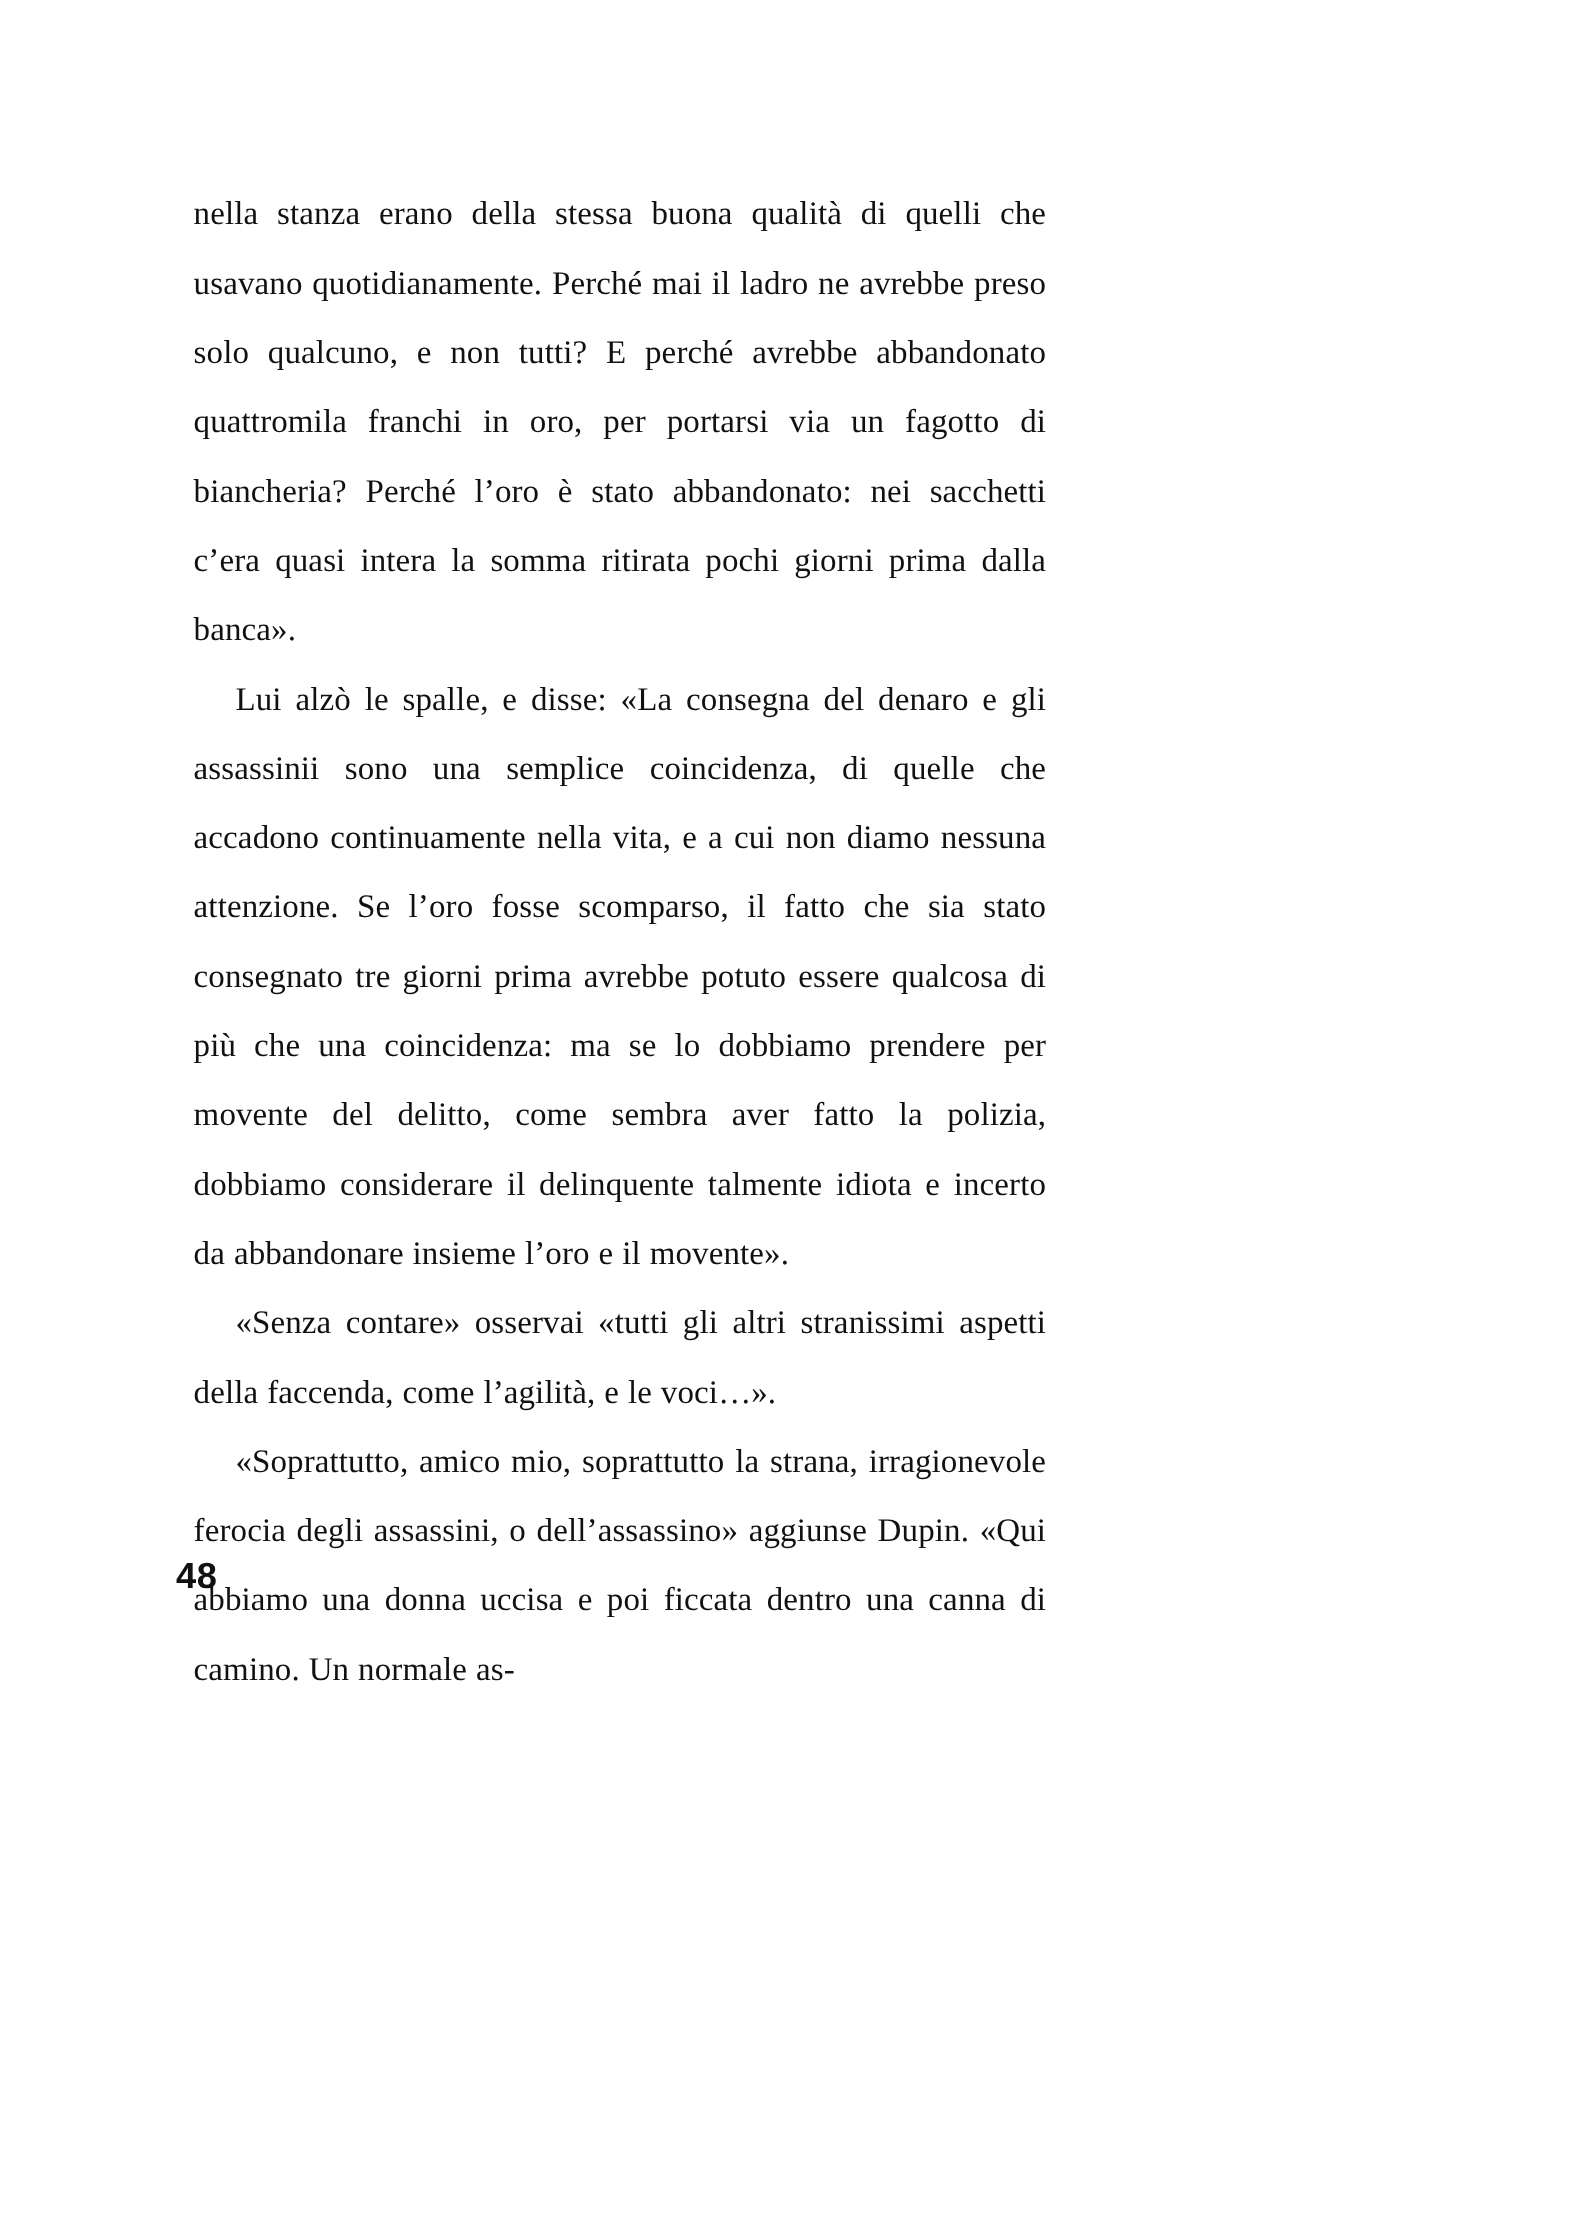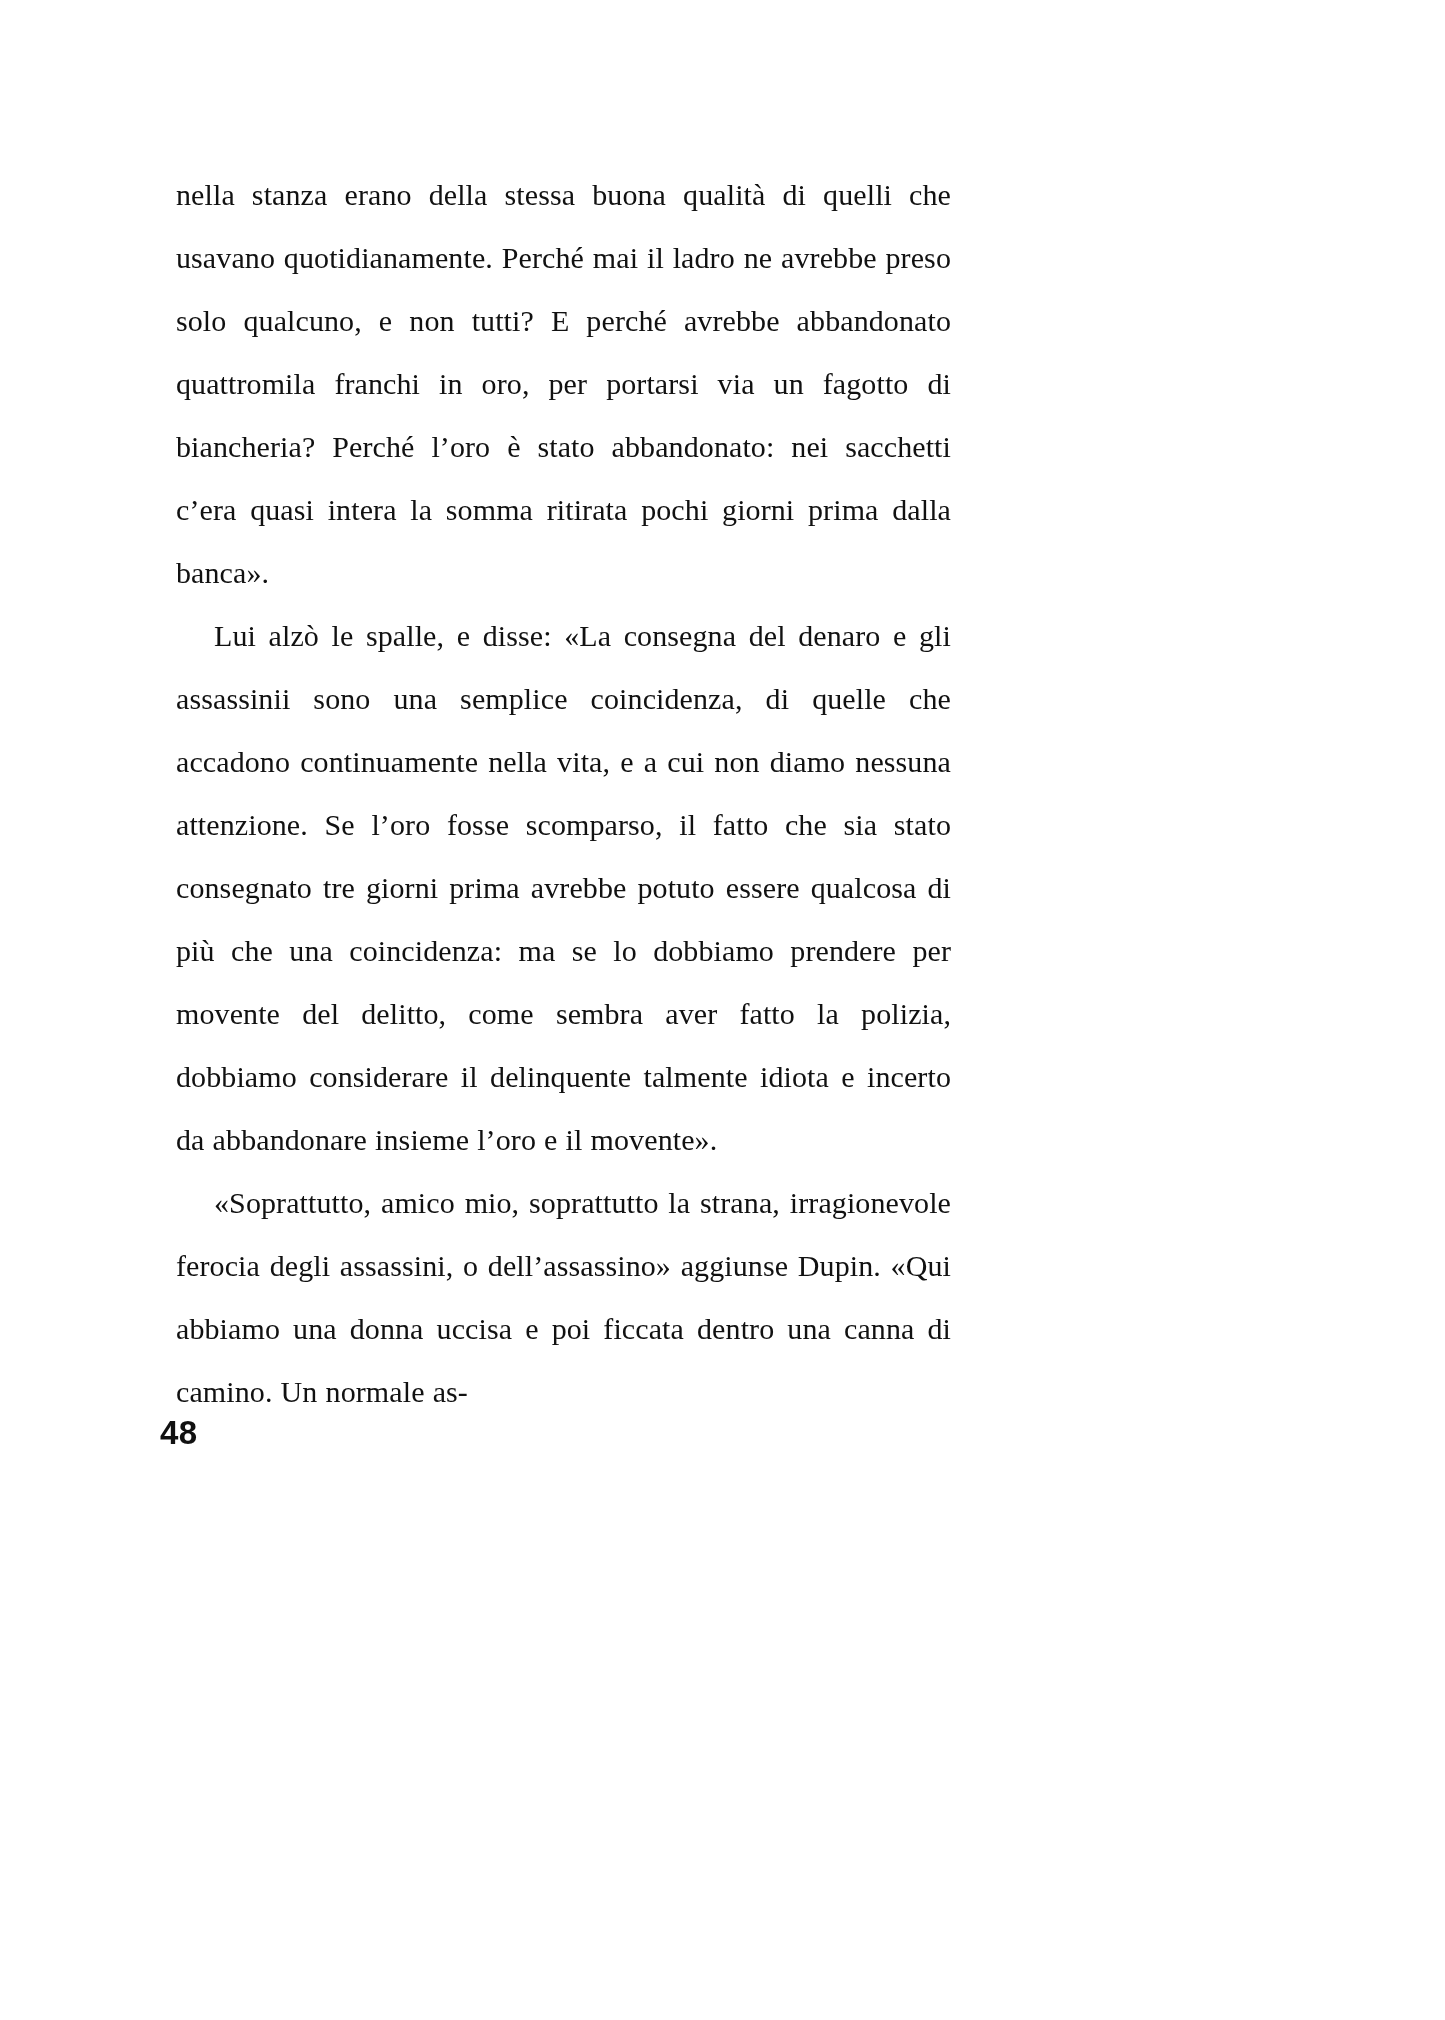--- a/index.html
+++ b/index.html
@@ -53,18 +53,19 @@
   }
 </style>
 </head>
 <body>
 
 <div class="page">
 
   <div class="text-block">
     <p class="para">nella stanza erano della stessa buona qualità di quelli che usavano quotidianamente. Perché mai il ladro ne avrebbe preso solo qualcuno, e non tutti? E perché avrebbe abbandonato quattromila franchi in oro, per portarsi via un fagotto di biancheria? Perché l’oro è stato abbandonato: nei sacchetti c’era quasi intera la somma ritirata pochi giorni prima dalla banca».</p>
     <p class="para indent">Lui alzò le spalle, e disse: «La consegna del denaro e gli assassinii sono una semplice coincidenza, di quelle che accadono continuamente nella vita, e a cui non diamo nessuna attenzione. Se l’oro fosse scomparso, il fatto che sia stato consegnato tre giorni prima avrebbe potuto essere qualcosa di più che una coincidenza: ma se lo dobbiamo prendere per movente del delitto, come sembra aver fatto la polizia, dobbiamo considerare il delinquente talmente idiota e incerto da abbandonare insieme l’oro e il movente».</p>
+    <p class="para indent">«Senza contare» osservai «tutti gli altri stranissimi aspetti della faccenda, come l’agilità, e le voci…».</p>
     <p class="para indent">«Soprattutto, amico mio, soprattutto la strana, irragionevole ferocia degli assassini, o dell’assassino» aggiunse Dupin. «Qui abbiamo una donna uccisa e poi ficcata dentro una canna di camino. Un normale as-</p>
   </div>
 
   <div class="folio">48</div>
 
 </div>
 
 </body></html>

